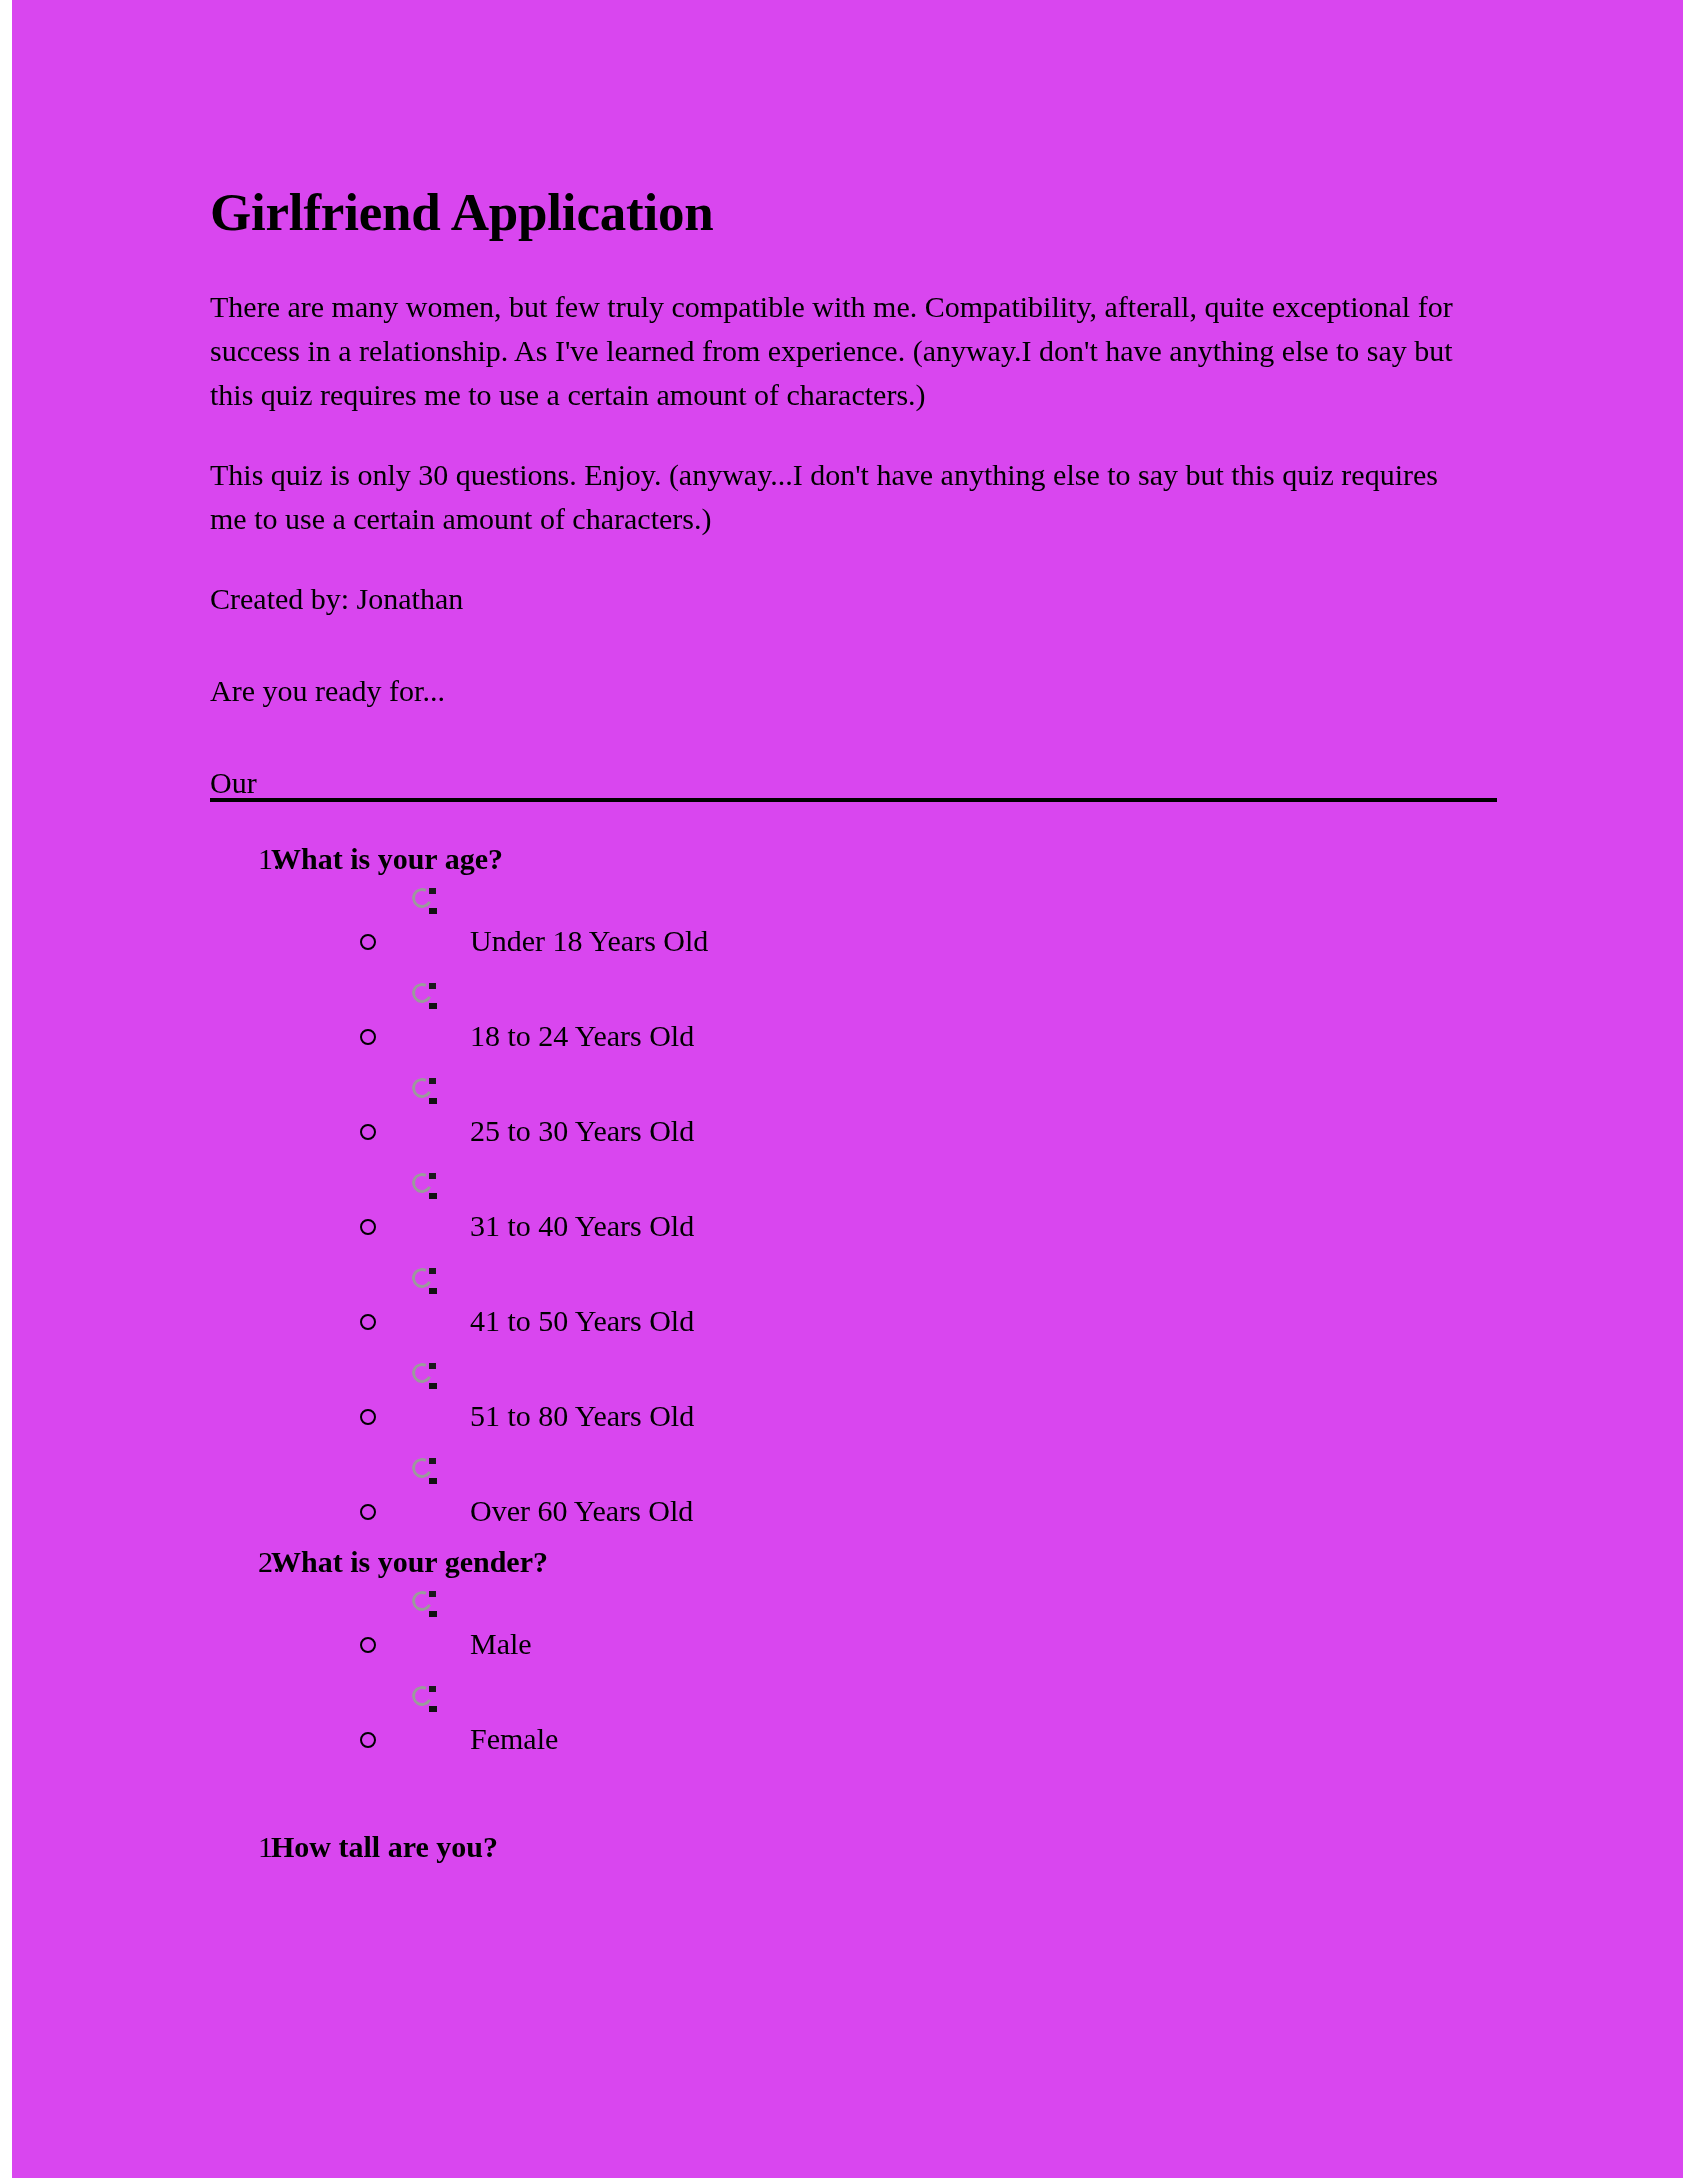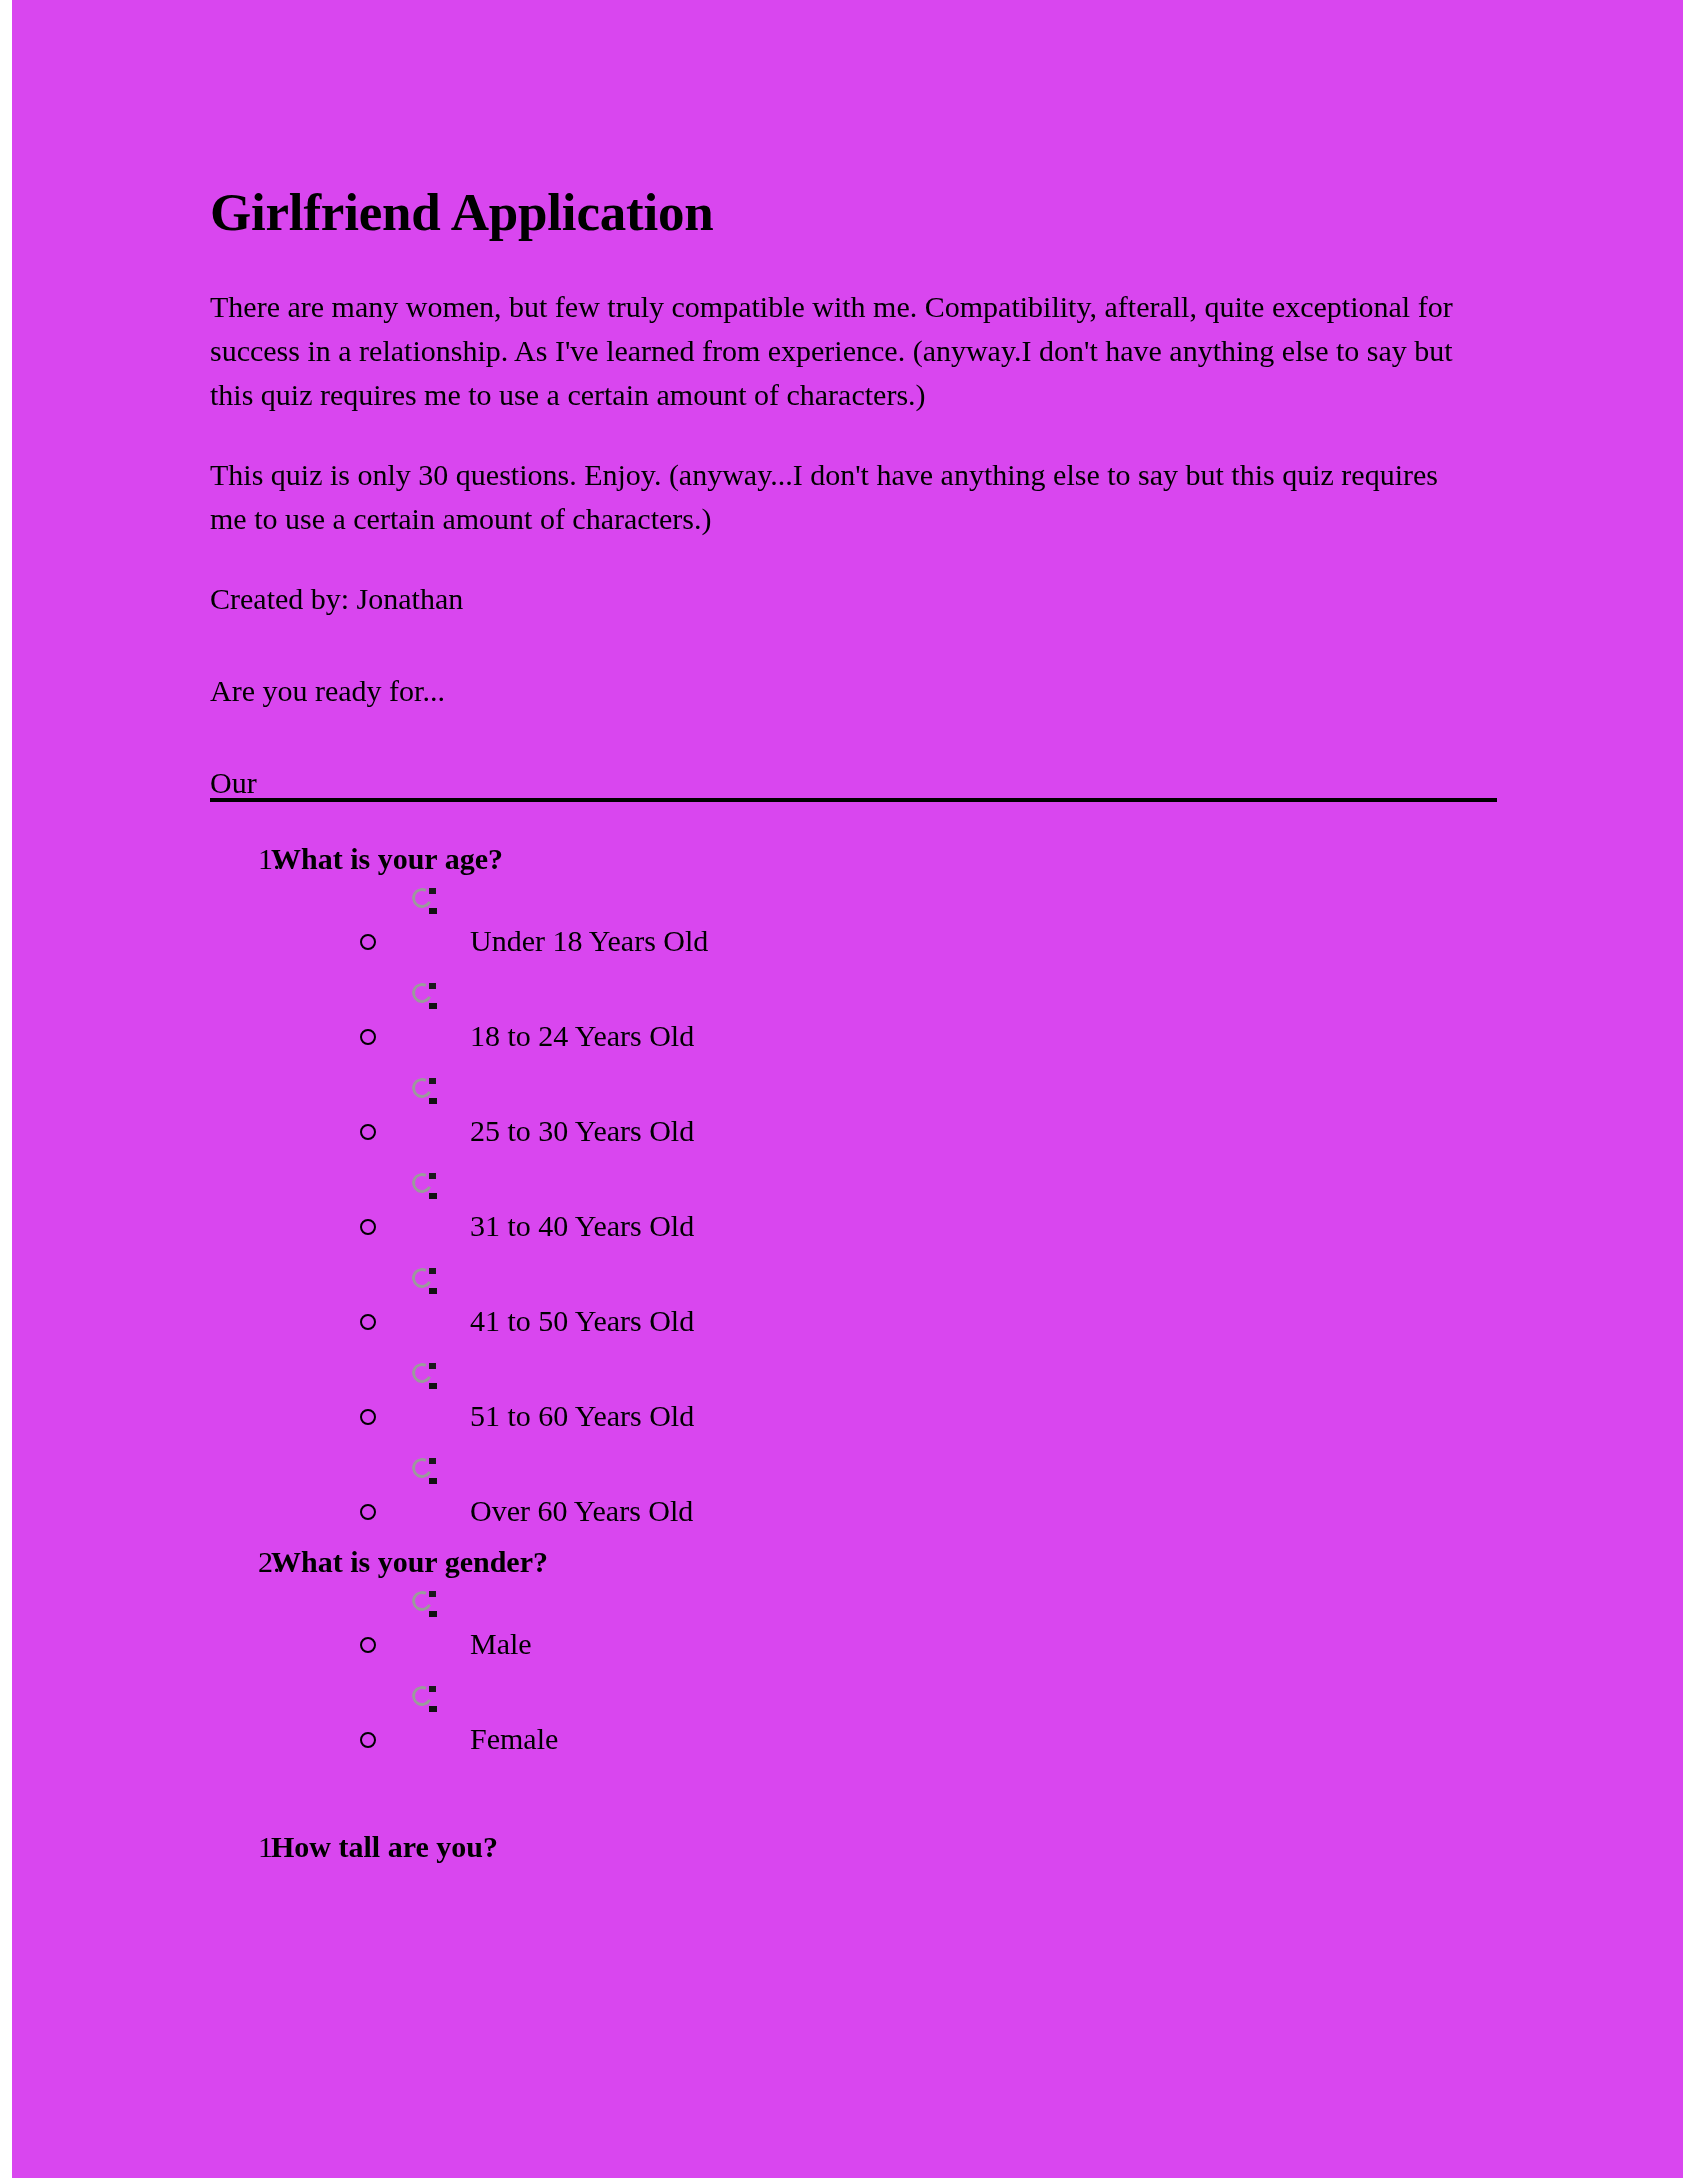--- a/index.html
+++ b/index.html
@@ -271,21 +271,21 @@
           </span>
         </li>
         <li class="option">
           <span class="radio-glyph">
             <span class="ring"></span>
               <span class="nib-top"></span>
               <span class="nib-bottom"></span>
           </span>
           <span class="option-row">
             <span class="bullet"></span>
-            <span class="option-label">51 to 60 Years Old</span>
+            <span class="option-label">51 to 80 Years Old</span>
           </span>
         </li>
         <li class="option">
           <span class="radio-glyph">
             <span class="ring"></span>
               <span class="nib-top"></span>
               <span class="nib-bottom"></span>
           </span>
           <span class="option-row">
             <span class="bullet"></span>

